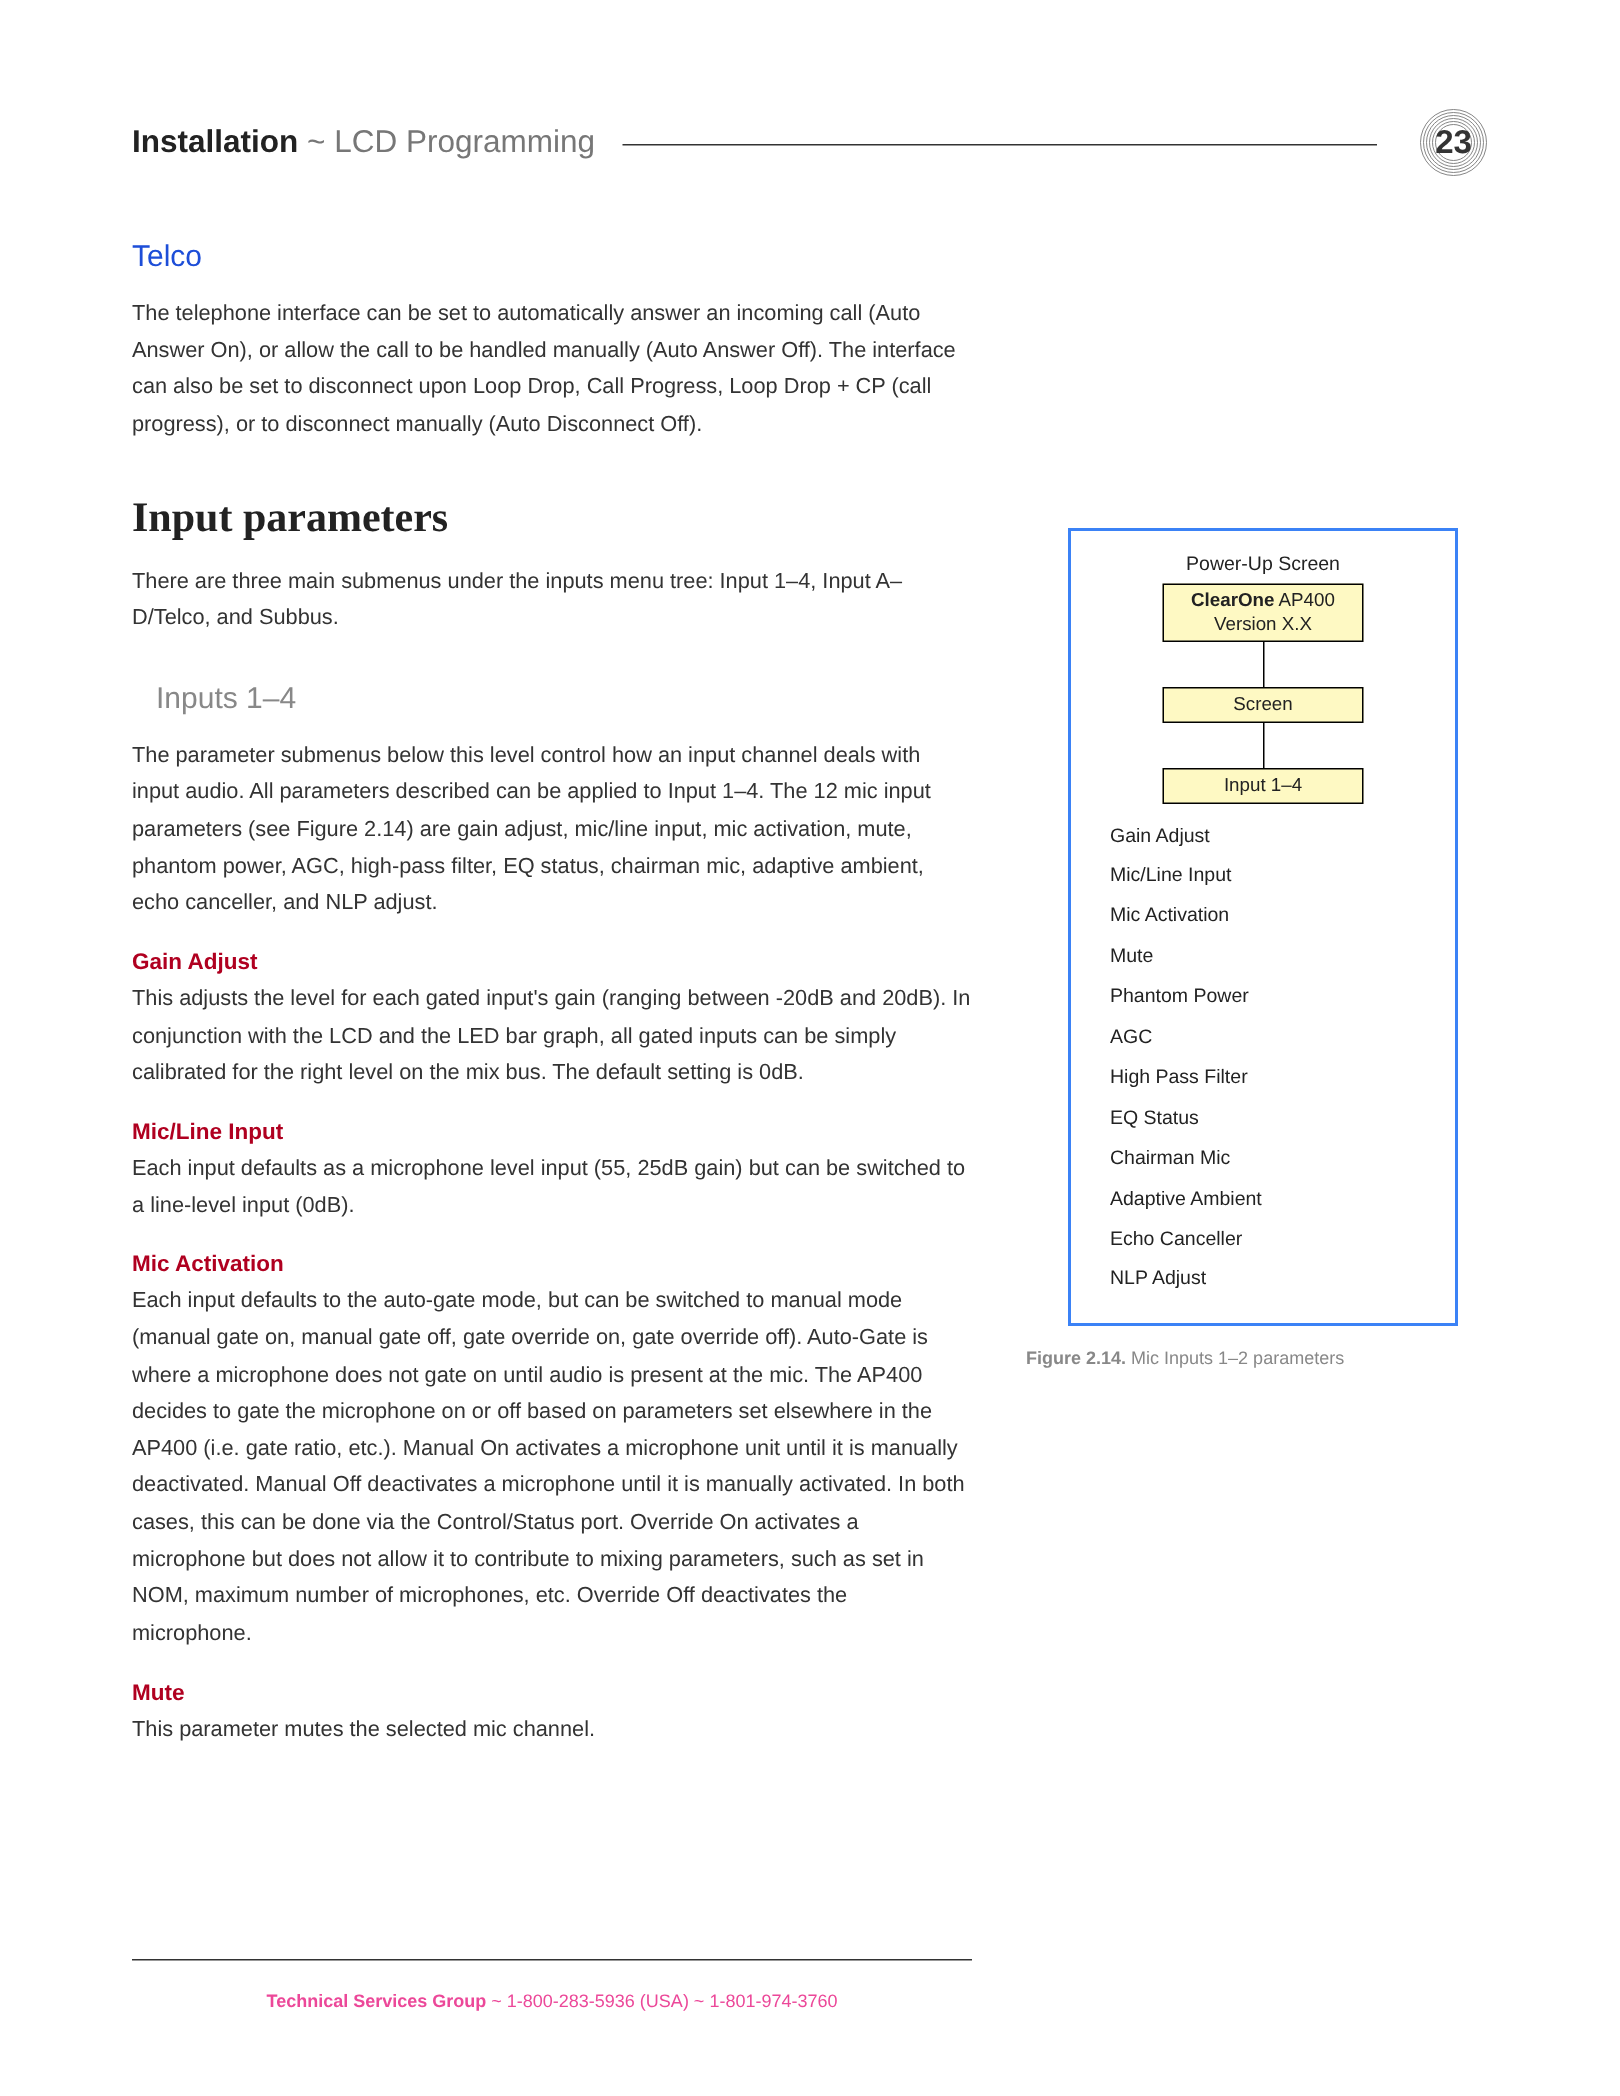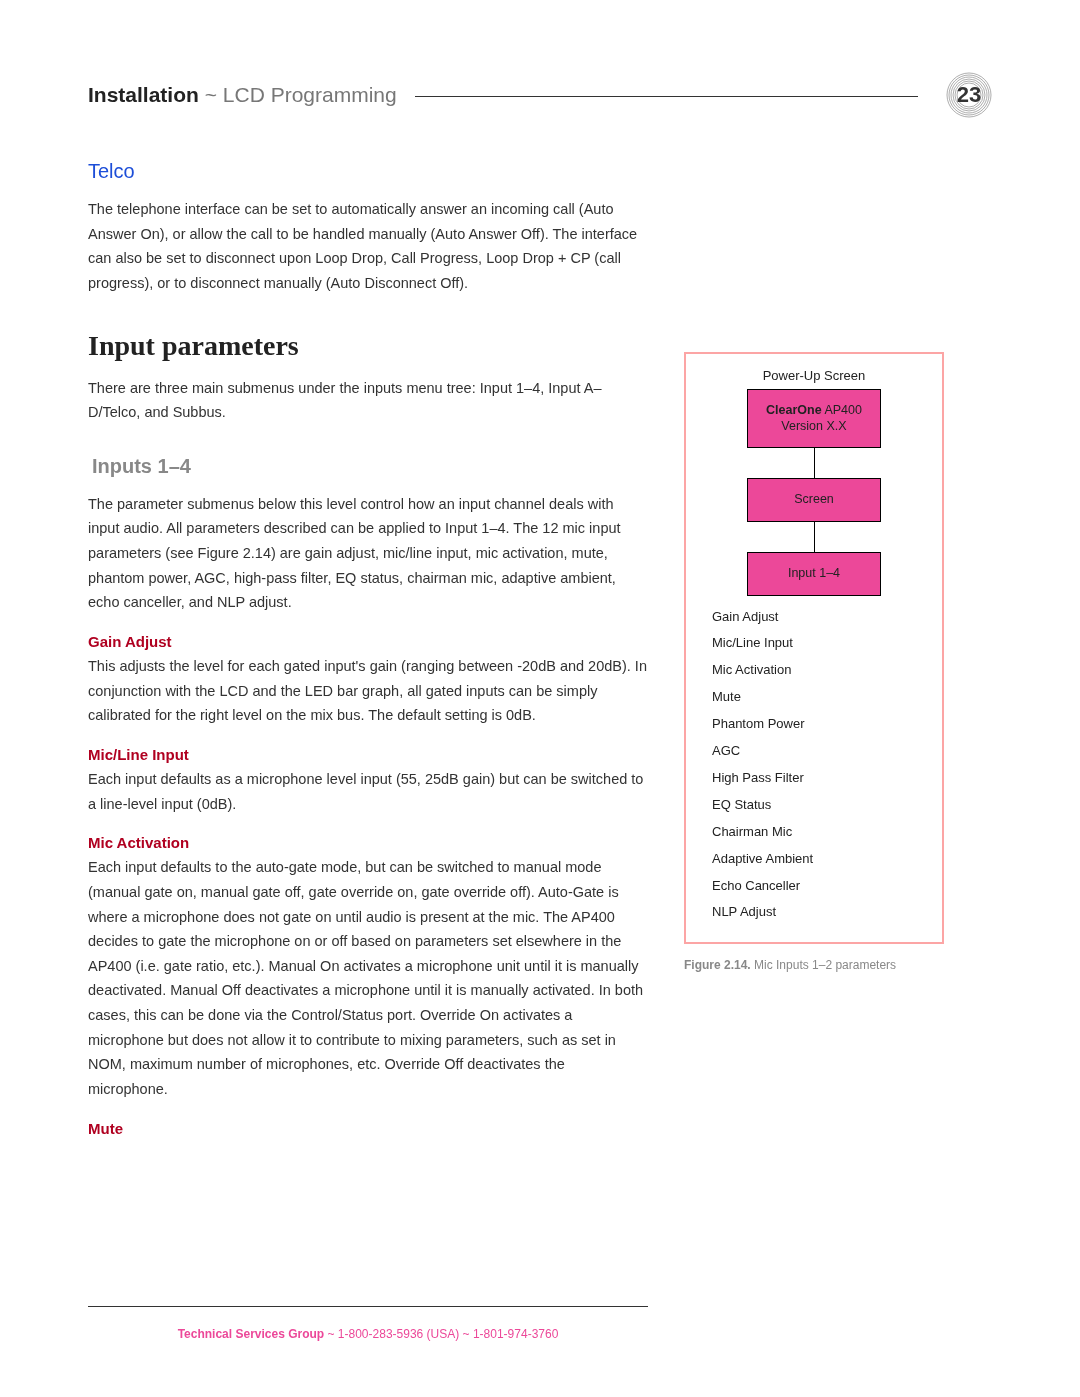--- a/index.html
+++ b/index.html
@@ -79,62 +79,63 @@
   h2.big {
     font-family: Georgia, "Times New Roman", serif;
     font-size: 28px;
     font-weight: 700;
     color: #222;
     margin: 34px 0 14px;
   }
   h3.sub {
     font-family: "Helvetica Neue", Arial, sans-serif;
     font-size: 20px;
-    font-weight: 700;
+    font-weight: 400;
     color: #888;
-    margin: 30px 4px 14px;
+    margin: 30px 16px 14px;
   }
   h4.param {
     font-family: "Helvetica Neue", Arial, sans-serif;
     font-size: 15px;
     font-weight: 700;
     color: #b00020;
     margin: 18px 0 4px;
   }
   p {
     font-family: "Helvetica Neue", Arial, sans-serif;
     font-size: 14.5px;
     line-height: 1.7;
     color: #333;
     margin: 0 0 6px;
   }
 
   
   .figure-box {
-    border: 2px solid #fca5a5;
+    border: 2px solid #3b82f6;
     padding: 14px 14px 16px 14px;
     width: 260px;
     font-family: Arial, "Helvetica Neue", sans-serif;
     font-size: 13px;
     box-sizing: border-box;
+    margin-left: 28px;
   }
   .fig-title {
     text-align: center;
     font-size: 13px;
     margin-bottom: 6px;
   }
   .node {
     border: 1px solid #000;
-    padding: 13px 6px;
+    padding: 3px 6px;
     font-size: 12.5px;
     text-align: center;
     width: 120px;
     margin: 0 auto;
     line-height: 1.25;
-    background: #ec4899;
+    background: #fef9c3;
   }
   .node .bold { font-weight: 700; }
   .connector {
     width: 0;
     height: 30px;
     border-left: 1px solid #000;
     margin: 0 auto;
   }
   .bullet-list {
     margin: 8px 0 0 12px;
@@ -211,20 +212,21 @@
       <h4 class="param">Gain Adjust</h4>
       <p>This adjusts the level for each gated input's gain (ranging between -20dB and 20dB). In conjunction with the LCD and the LED bar graph, all gated inputs can be simply calibrated for the right level on the mix bus. The default setting is 0dB.</p>
 
       <h4 class="param">Mic/Line Input</h4>
       <p>Each input defaults as a microphone level input (55, 25dB gain) but can be switched to a line-level input (0dB).</p>
 
       <h4 class="param">Mic Activation</h4>
       <p>Each input defaults to the auto-gate mode, but can be switched to manual mode (manual gate on, manual gate off, gate override on, gate override off). Auto-Gate is where a microphone does not gate on until audio is present at the mic. The AP400 decides to gate the microphone on or off based on parameters set elsewhere in the AP400 (i.e. gate ratio, etc.). Manual On activates a microphone unit until it is manually deactivated. Manual Off deactivates a microphone until it is manually activated. In both cases, this can be done via the Control/Status port. Override On activates a microphone but does not allow it to contribute to mixing parameters, such as set in NOM, maximum number of microphones, etc. Override Off deactivates the microphone.</p>
 
       <h4 class="param">Mute</h4>
+      <p>This parameter mutes the selected mic channel.</p>
 
     </div>
 
     <div class="col-side">
       <div class="figure-box">
         <div class="fig-title">Power-Up Screen</div>
         <div class="node">
           <span class="bold">ClearOne</span><span> AP400</span><br>
           <span>Version X.X</span>
         </div>

